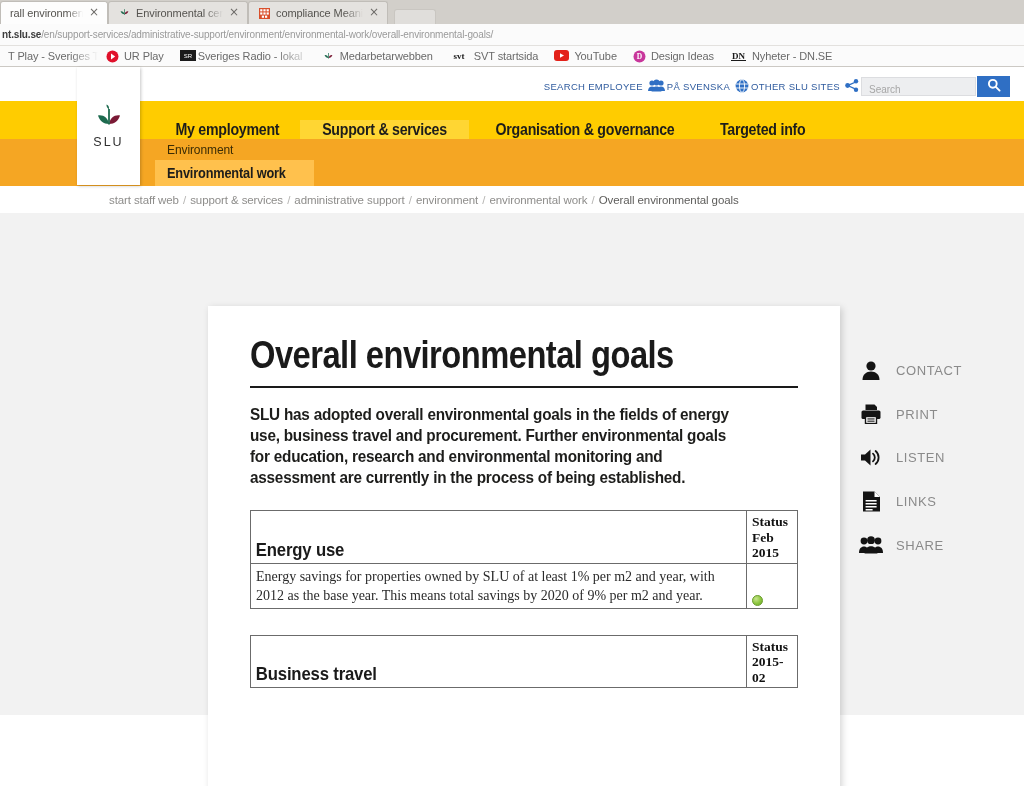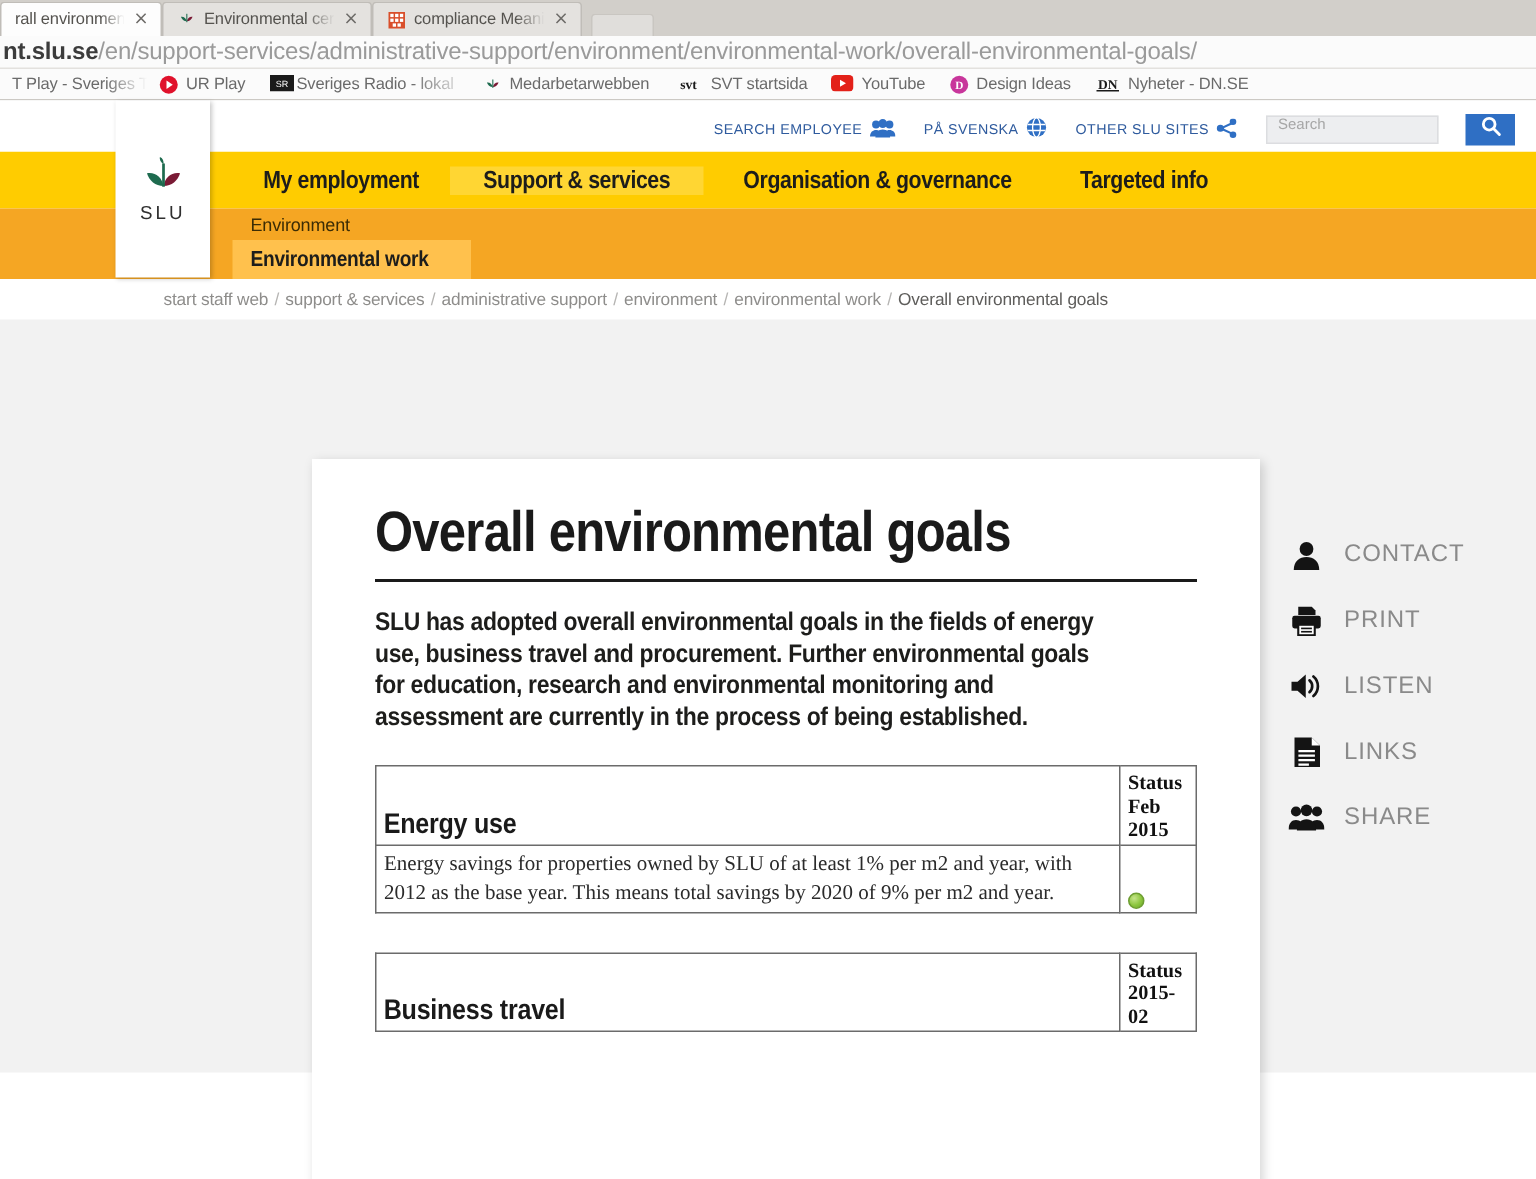--- a/index.html
+++ b/index.html
@@ -53,21 +53,21 @@
     margin-left:6px; border:1px solid #c9c6c1; border-bottom:none;
   }
 
   .urlbar-row {
     height:22px; background:#fbfbfb;
     border-bottom:1px solid #e3e1de;
     display:flex; align-items:center;
     padding:0 0 0 2px;
   }
   .url {
-    font-size:16px; color:#9a9a9a; white-space:nowrap;
+    font-size:10px; color:#9a9a9a; white-space:nowrap;
     font-family:"Liberation Sans", sans-serif; letter-spacing:-0.15px;
   }
   .url b { color:#3c3c3c; font-weight:700; }
 
   .bookmarks-row {
     height:21px; background:#fbfbfb;
     border-bottom:1px solid #ccc9c4;
     display:flex; align-items:center; gap:0px;
     padding-left:0px; overflow:hidden;
   }
@@ -88,42 +88,42 @@
   .topbar { height:34px; background:#ffffff; position:relative; }
   .staffweb {
     position:absolute; left:155px; top:3px;
     font-size:10.5px; color:#54524f; line-height:13.5px;
   }
   .staffweb .l1 { font-size:10.5px; }
   .staffweb .l2 { font-size:10.5px; }
 
   .utilnav {
     position:absolute; right:14px; top:9px;
-    display:flex; align-items:center; gap:19px;
+    display:flex; align-items:center; gap:2px;
   }
   .util-item {
     display:flex; align-items:center; gap:5px;
     font-size:9.5px; color:#2f5b9e; letter-spacing:0.3px;
     font-weight:400;
   }
   .util-icon { display:block; }
   .searchbox {
     width:115px; height:19px; background:#edeef0;
-    border:1px solid #dcdde0; display:flex; align-items:flex-start;
+    border:1px solid #dcdde0; display:flex; align-items:flex-end;
     padding-left:7px; font-size:10px; color:#a6a6a6;
   }
   .searchbtn {
     width:33px; height:21px; background:#2f6fc4;
     display:flex; align-items:center; justify-content:center;
     margin-left:-1px;
   }
 
   .mainnav {
     height:38px; background:#ffcc00;
-    display:flex; align-items:center; padding-left:155px;
+    display:flex; align-items:flex-end; padding-left:155px;
   }
   .mainnav-item {
     display:flex; align-items:center; padding:0 12px;
     font-family:"Liberation Sans", sans-serif;
     font-weight:700; font-size:16.5px; color:#1d1d1b;
     letter-spacing:-0.3px;
     transform:scaleX(0.86); transform-origin:center;
   }
   .mainnav-cell { display:flex; align-items:center; }
   .mainnav-cell.active { background:#ffd633; }
@@ -243,21 +243,21 @@
     border:1px solid #6e9e33; display:block;
   }
 
   
   .toolbar-right {
     position:absolute; left:859px; top:293px;
     display:flex; flex-direction:column; gap:24px;
   }
   .tool-item { display:flex; align-items:center; gap:13px; }
   .tool-label {
-    font-size:16px; color:#8a8a8a; letter-spacing:0.6px;
+    font-size:13px; color:#8a8a8a; letter-spacing:0.6px;
   }
   .tool-icon { width:24px; display:flex; justify-content:center; }
 </style>
 </head>
 <body>
 
 <div id="browser-chrome">
 
   <div class="tabstrip">
 

